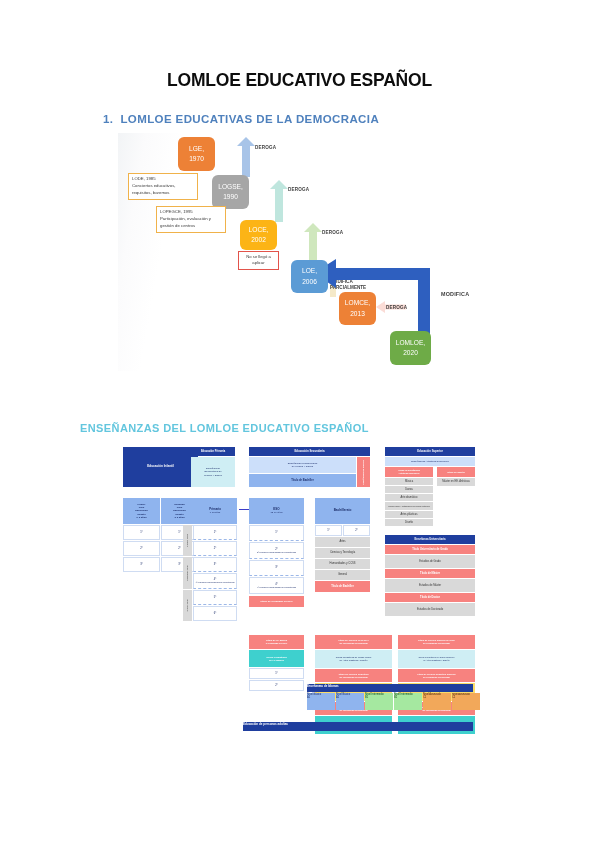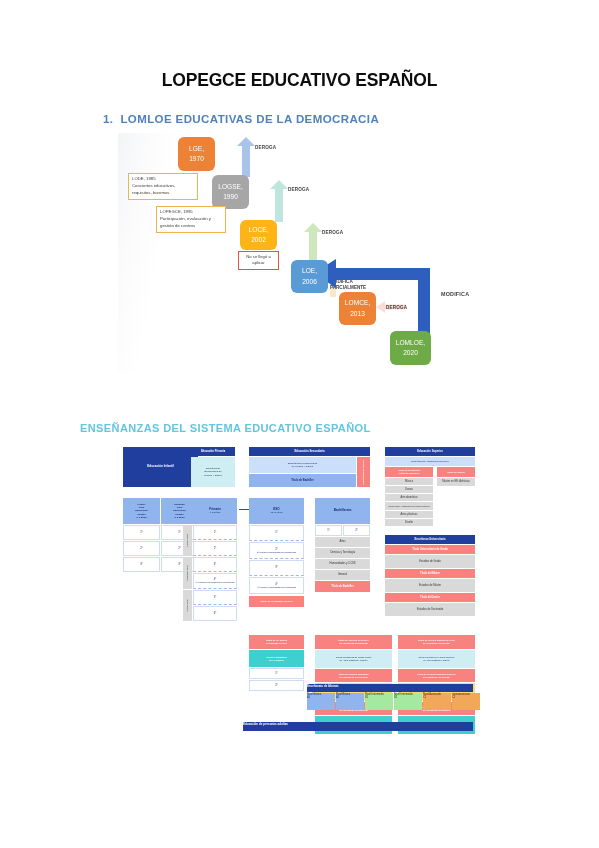--- a/index.html
+++ b/index.html
@@ -121,27 +121,27 @@
   #sys .harrow{ position:absolute; background:#3c3cc8; height:1.4px; }
   #sys .harrow::after{
     content:''; position:absolute; right:-3px; top:-2px;
     border-left:3.4px solid #3c3cc8;
     border-top:2.6px solid transparent; border-bottom:2.6px solid transparent;
   }
 </style>
 </head>
 <body>
 
-<div class="doc-title">LOPEGCE EDUCATIVO ESPAÑOL</div>
+<div class="doc-title">LOMLOE EDUCATIVO ESPAÑOL</div>
 
 <div class="section-h1">
   <span class="num">1.</span><span>LOMLOE EDUCATIVAS DE LA DEMOCRACIA</span>
 </div>
 
-<div class="section-h2">ENSEÑANZAS DEL SISTEMA EDUCATIVO ESPAÑOL</div>
+<div class="section-h2">ENSEÑANZAS DEL LOMLOE EDUCATIVO ESPAÑOL</div>
 
 <div id="flow">
 
   <div class="arrow-v" style="left:119px; top:4px; width:18px; height:40px;">
     <div class="stem" style="background:#a8c4e8;"></div>
     <div class="head" style="border-bottom:9px solid #a8c4e8;"></div>
   </div>
   <div class="deroga-label" style="left:137px; top:12px;">DEROGA</div>
 
   <div class="arrow-v" style="left:152px; top:47px; width:18px; height:42px;">

